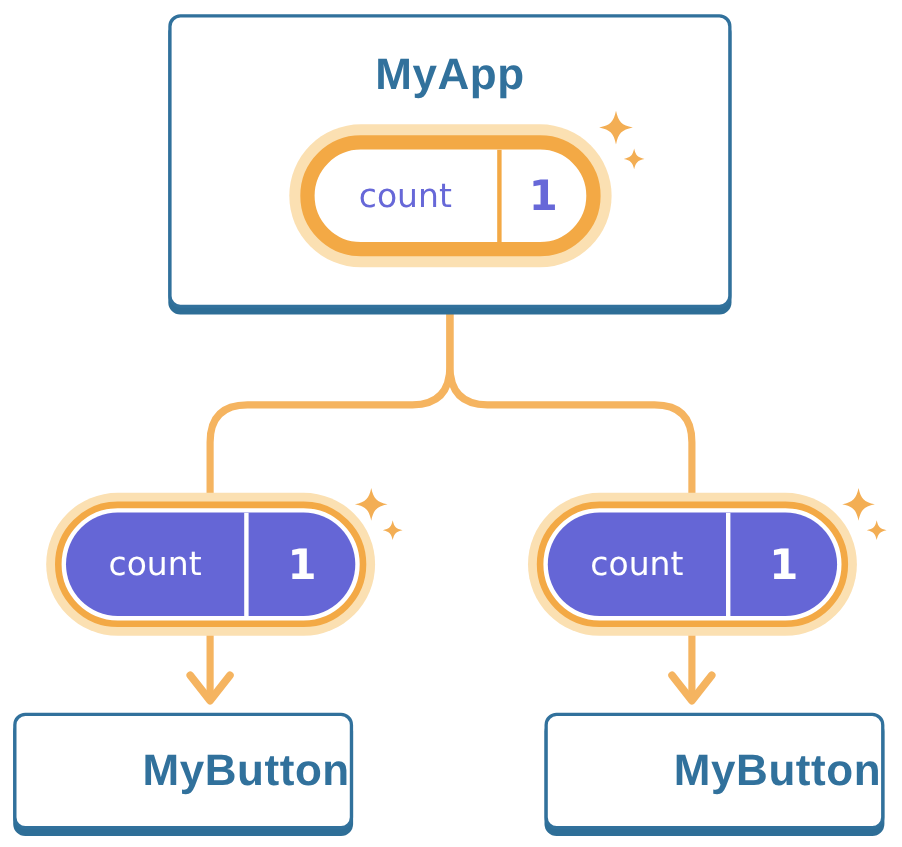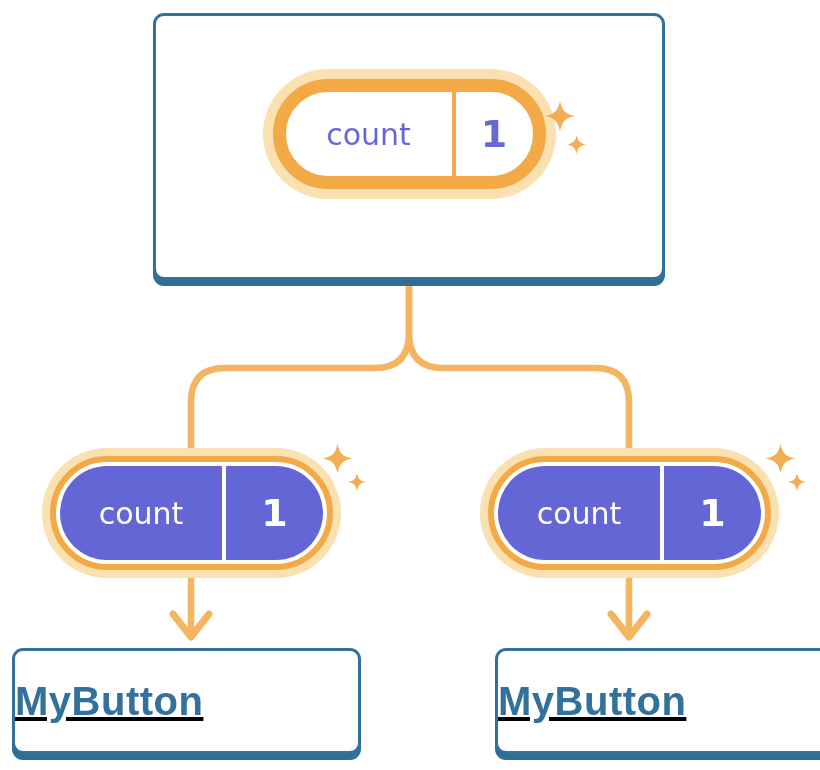--- a/index.html
+++ b/index.html
@@ -30,21 +30,21 @@
   }
   .root-card{left:153px;top:13px;width:512px;height:267px;padding-top:30px;}
   .node-title{
     text-align:center;
     font-weight:700;
     font-size:40px;
     line-height:44px;
     color:var(--blue);
     letter-spacing:0.5px;
   }
-  .child-card{width:349px;height:106px;display:flex;align-items:center;justify-content:flex-start;text-decoration:underline;}
+  .child-card{width:309px;height:106px;display:flex;align-items:center;justify-content:flex-end;}
   .child-card .node-title{line-height:normal;}
   .child-left{left:12px;top:648px;}
   .child-right{left:495px;top:648px;}
 
   
   .pill-glow{
     background:var(--glow);
     border-radius:999px;
     padding:10px;
     width:293px;height:130px;
@@ -92,20 +92,21 @@
 <div class="canvas">
 
   <svg class="connectors" width="820" height="770" viewBox="0 0 820 770">
     <path d="M409 280 L409 333 Q409 368 375 368 L225 368 Q191 368 191 402 L191 634" fill="none" stroke="#F5B460" stroke-width="6.5"></path>
     <path d="M409 280 L409 333 Q409 368 443 368 L595 368 Q629 368 629 402 L629 634" fill="none" stroke="#F5B460" stroke-width="6.5"></path>
     <path d="M173 614 L191 637 L209 614" fill="none" stroke="#F5B460" stroke-width="7" stroke-linecap="round" stroke-linejoin="round"></path>
     <path d="M611 614 L629 637 L647 614" fill="none" stroke="#F5B460" stroke-width="7" stroke-linecap="round" stroke-linejoin="round"></path>
   </svg>
 
   <div class="node-card root-card">
+    <div class="node-title">MyApp</div>
     <div class="root-pill-wrap">
       <div class="pill-glow">
         <div class="pill-ring">
           <div class="cell cell-label">count</div>
           <div class="pill-divider-light"></div>
           <div class="cell cell-value">1</div>
         </div>
       </div>
     </div>
   </div>

